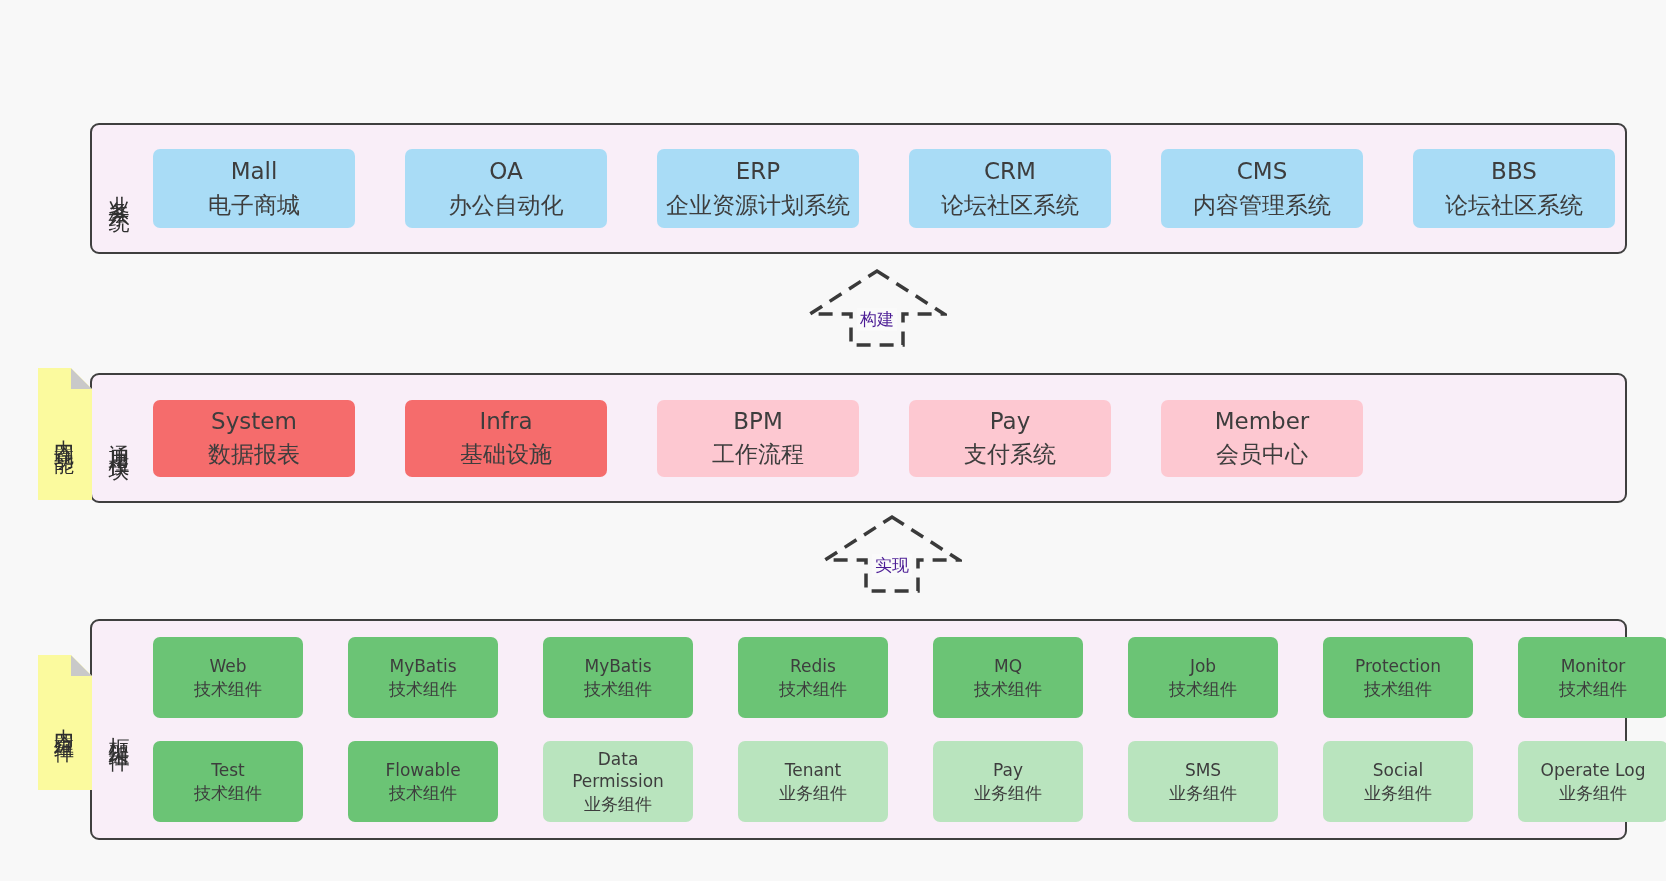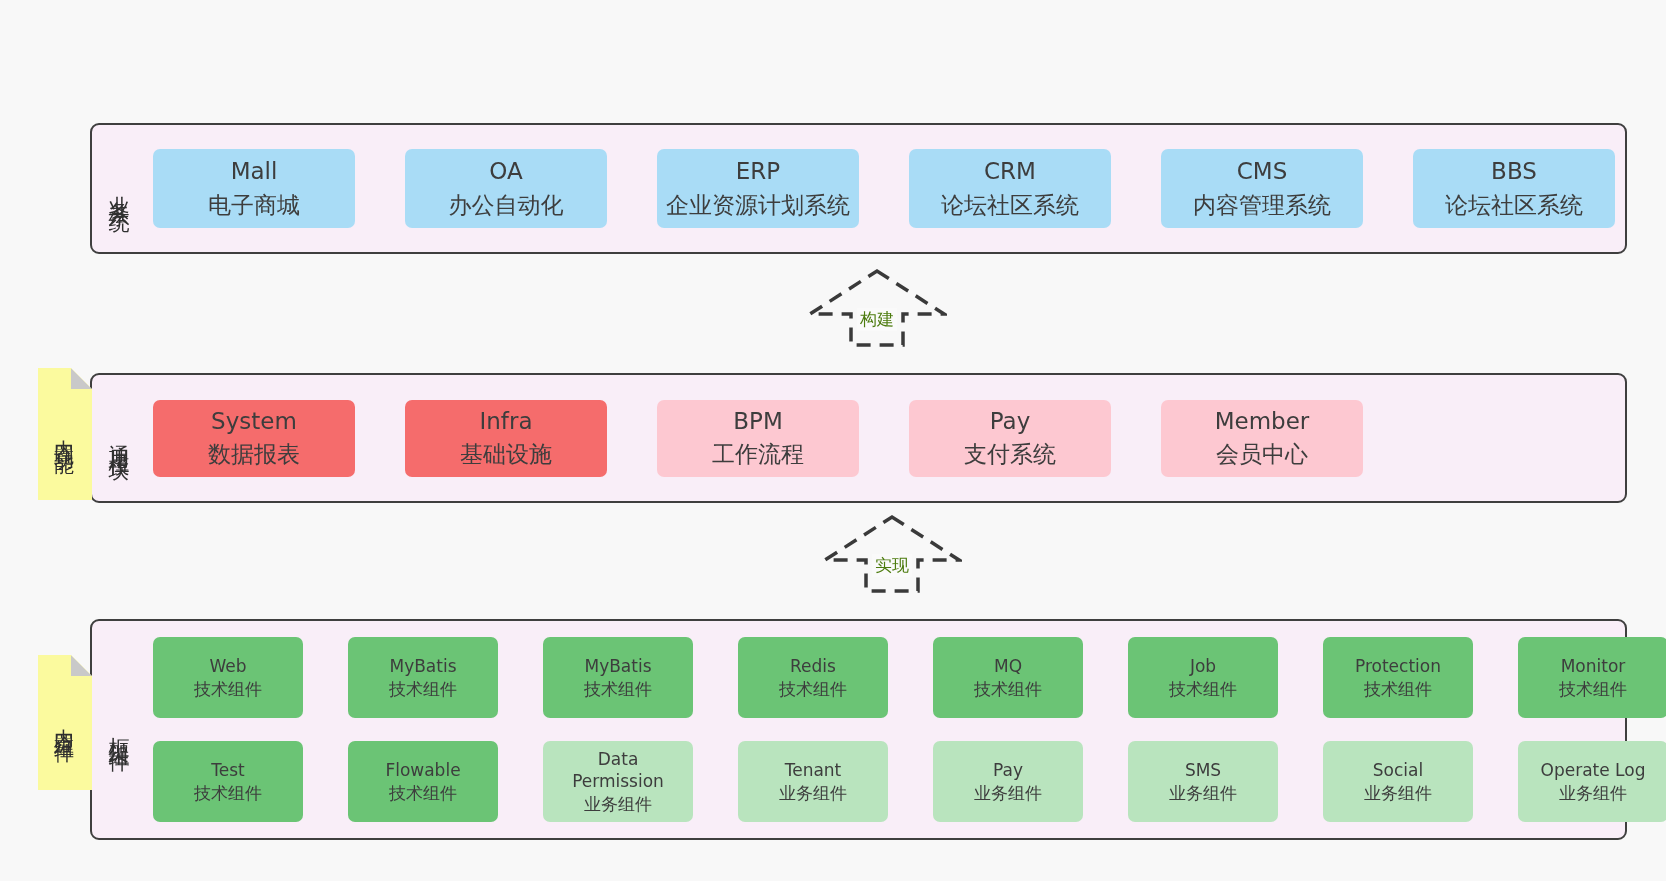--- a/index.html
+++ b/index.html
@@ -65,21 +65,21 @@
     font-size:20px;letter-spacing:5px;color:#2e2e2e;white-space:nowrap;
   }
 
   
   .arrow{position:absolute;width:140px;height:80px;}
   #arrow-build{left:807px;top:268px;}
   #arrow-implement{left:822px;top:514px;}
   .arrow svg{position:absolute;inset:0;display:block;}
   .arrow .alabel{
     position:absolute;left:50%;top:50%;transform:translateX(-50%);
-    background:#fafafa;padding:0 3px;font-size:17px;color:#4d7c0f;white-space:nowrap;
+    background:#fafafa;padding:0 3px;font-size:17px;color:#4c1d95;white-space:nowrap;
   }
 </style>
 </head>
 <body>
 
 <div class="stage">
 
   <section class="layer" id="layer-business">
     <span class="vlabel">业务系统</span>
     <div class="boxes row6">

